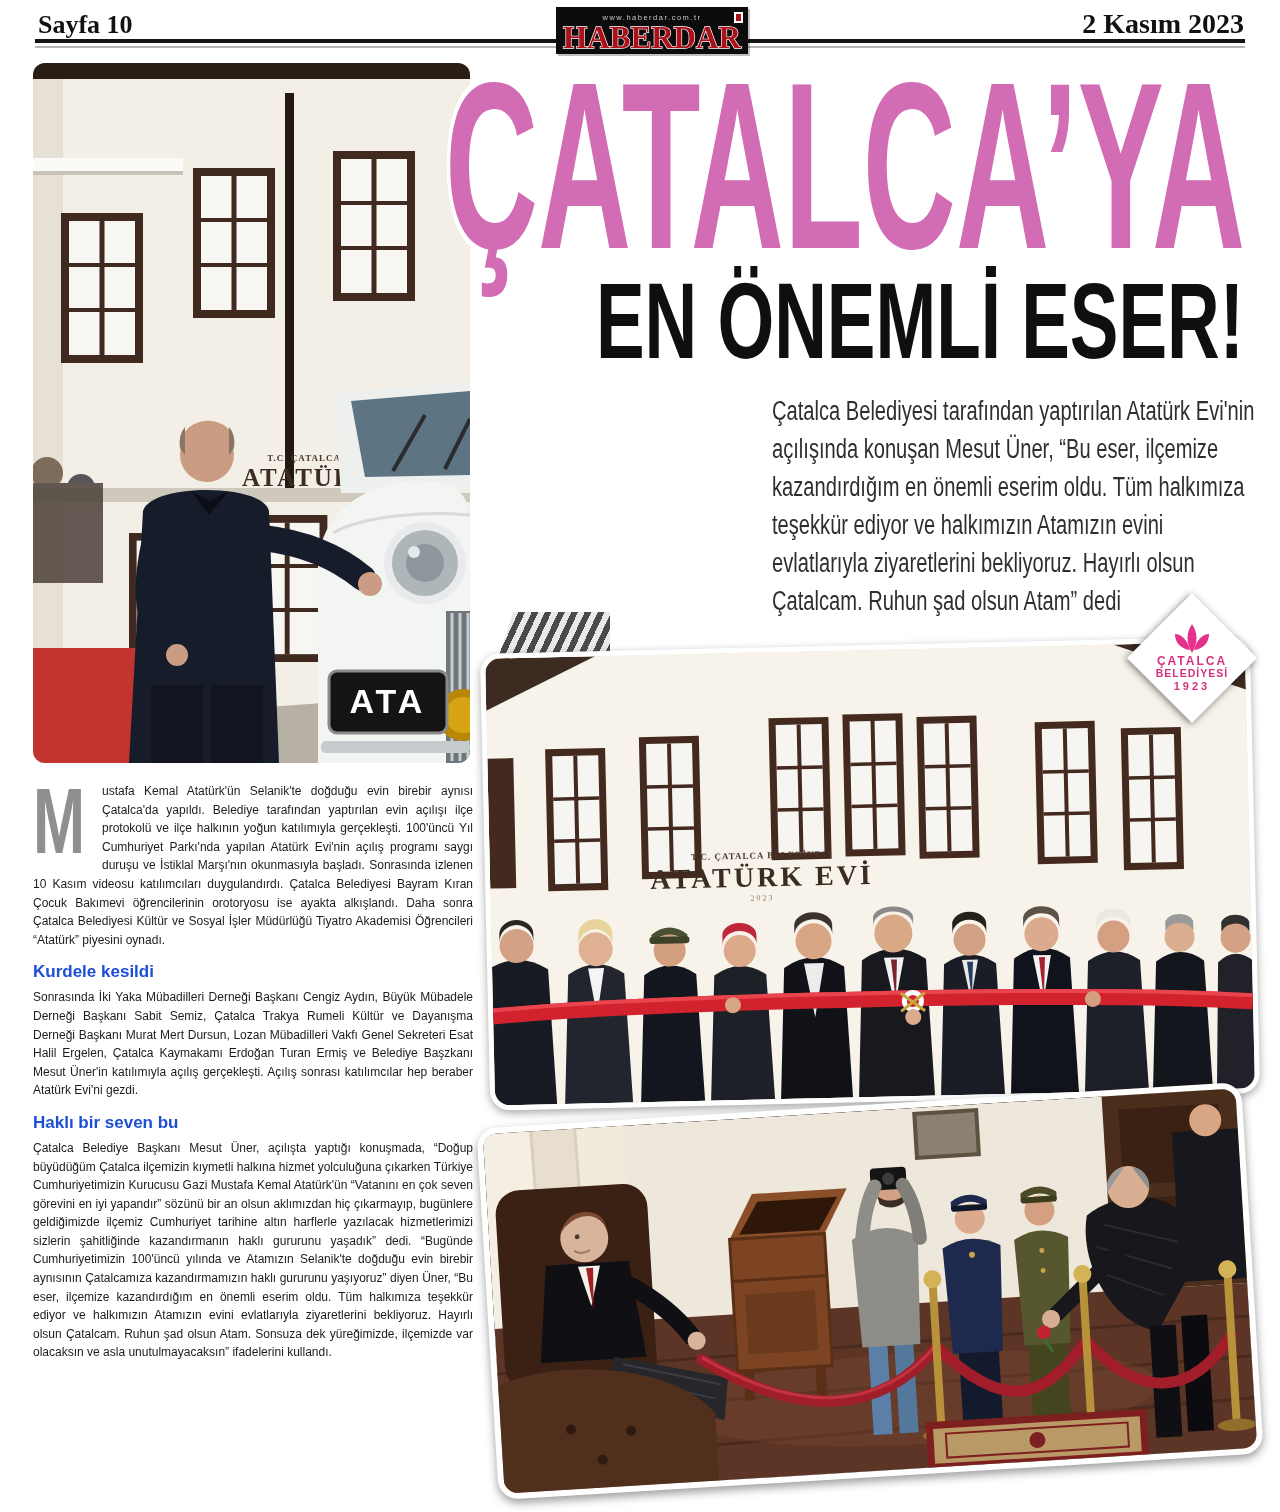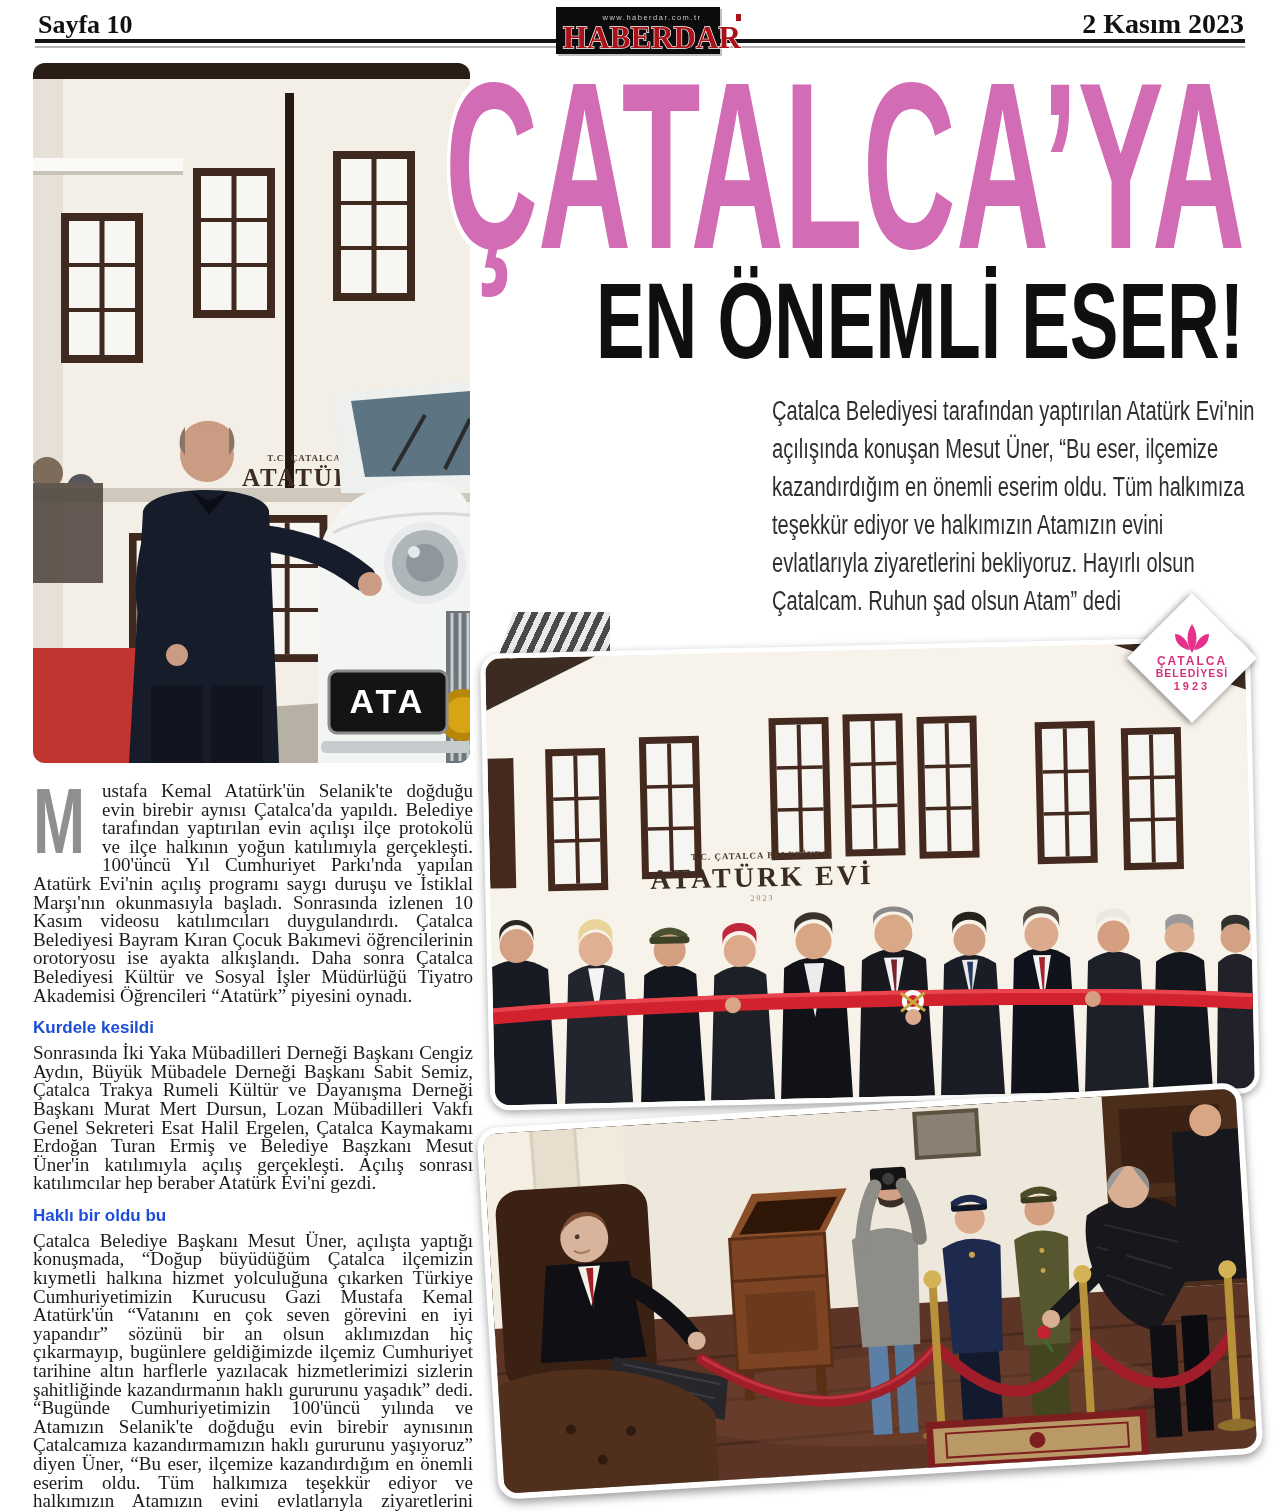--- a/index.html
+++ b/index.html
@@ -5,21 +5,21 @@
   * { margin:0; padding:0; box-sizing:border-box; }
   html,body { background:#ffffff; }
   .page { position:relative; width:1280px; height:1512px; background:#ffffff; overflow:hidden;
           font-family:"Liberation Serif", serif;border-radius:6px; }
 
   
   .page-label { position:absolute; left:38px; top:12px; font:bold 26px/1 "Liberation Serif", serif; color:#121212; }
   .issue-date { position:absolute; right:36px; top:10px; font:bold 28px/1 "Liberation Serif", serif; color:#121212; }
   .rule-thick { position:absolute; left:35px; right:35px; top:39px; height:4px; background:#141414; }
   .rule-thin  { position:absolute; left:35px; right:35px; top:46px; height:2px; background:#b5b5b5; }
-  .masthead { position:absolute; left:556px; top:7px; width:164px; height:47px; background:#0c0c0c; z-index:3;
+  .masthead { position:absolute; left:556px; top:7px; width:192px; height:47px; background:#0c0c0c; z-index:3;
               box-shadow:2px 2px 0 rgba(0,0,0,.25); }
 
   
   .photo-main { position:absolute; left:33px; top:63px; width:437px; height:700px; border-radius:12px;
                 overflow:hidden; background:#e8e3dc; z-index:1; }
   .roof-sliver { position:absolute; left:492px; top:612px; width:118px; height:64px; z-index:1;
                  background:repeating-linear-gradient(115deg,#4a4a4a 0 6px,#e9e9e9 6px 12px);
                  clip-path:polygon(0 100%, 18% 0, 100% 0, 100% 100%); }
   .photo-ribbon { position:absolute; left:485px; top:645px; width:770px; height:457px; border:5px solid #fff;
                   border-radius:20px; overflow:hidden; background:#f0ece3; z-index:2;
@@ -42,21 +42,21 @@
   .logo-diamond { position:absolute; left:1146px; top:612px; width:92px; height:92px; background:#fff;
                   transform:rotate(45deg); box-shadow:0 2px 7px rgba(0,0,0,.5); z-index:6; }
   .logo-inner { position:absolute; inset:0; transform:rotate(-45deg); display:flex; flex-direction:column;
                 align-items:center; justify-content:center; gap:1px; }
   .logo-inner .l1 { font:bold 12px/12px "Liberation Sans", sans-serif; letter-spacing:2px; color:#d6317f; }
   .logo-inner .l2 { font:bold 10.5px/11px "Liberation Sans", sans-serif; letter-spacing:1px; color:#d6317f; }
   .logo-inner .l3 { font:bold 11px/12px "Liberation Sans", sans-serif; letter-spacing:3px; color:#d6317f; }
 
   
   .article { position:absolute; left:33px; top:782px; width:440px; z-index:1; }
-  .article p { font-family:Liberation Serif, serif; font-size:19px; line-height:18.6px;
+  .article p { font-family:Liberation Sans, sans-serif; font-size:12px; line-height:18.6px;
                text-align:justify; color:#1b1b1b; }
   .dropcap { float:left; display:block; width:60px; height:74px; margin:3px 9px 0 0; overflow:visible;
              font:bold 92px/72px "Liberation Sans", sans-serif; color:#8f8f8f;
              transform:scaleX(.68); transform-origin:0 0; }
   .subhead { font:bold 17px/1 "Liberation Sans", sans-serif; color:#1d4ed8; margin:14px 0 8px 0; }
 </style>
 </head>
 <body>
 
 <div class="page">
@@ -400,17 +400,17 @@
         <circle cx="535" cy="339" r="8" fill="#7e1f1f"></circle>
       </g>
     </svg>
   </div>
 
   <section class="article">
     <span class="dropcap">M</span>
     <p>ustafa Kemal Atatürk'ün Selanik'te doğduğu evin birebir aynısı Çatalca'da yapıldı. Belediye tarafından yaptırılan evin açılışı ilçe protokolü ve ilçe halkının yoğun katılımıyla gerçekleşti. 100'üncü Yıl Cumhuriyet Parkı'nda yapılan Atatürk Evi'nin açılış programı saygı duruşu ve İstiklal Marşı'nın okunmasıyla başladı. Sonrasında izlenen 10 Kasım videosu katılımcıları duygulandırdı. Çatalca Belediyesi Bayram Kıran Çocuk Bakımevi öğrencilerinin orotoryosu ise ayakta alkışlandı. Daha sonra Çatalca Belediyesi Kültür ve Sosyal İşler Müdürlüğü Tiyatro Akademisi Öğrencileri “Atatürk” piyesini oynadı.</p>
     <h3 class="subhead">Kurdele kesildi</h3>
     <p>Sonrasında İki Yaka Mübadilleri Derneği Başkanı Cengiz Aydın, Büyük Mübadele Derneği Başkanı Sabit Semiz, Çatalca Trakya Rumeli Kültür ve Dayanışma Derneği Başkanı Murat Mert Dursun, Lozan Mübadilleri Vakfı Genel Sekreteri Esat Halil Ergelen, Çatalca Kaymakamı Erdoğan Turan Ermiş ve Belediye Başzkanı Mesut Üner'in katılımıyla açılış gerçekleşti. Açılış sonrası katılımcılar hep beraber Atatürk Evi'ni gezdi.</p>
-    <h3 class="subhead">Haklı bir oldu bu</h3>
+    <h3 class="subhead">Haklı bir seven bu</h3>
     <p>Çatalca Belediye Başkanı Mesut Üner, açılışta yaptığı konuşmada, “Doğup büyüdüğüm Çatalca ilçemizin kıymetli halkına hizmet yolculuğuna çıkarken Türkiye Cumhuriyetimizin Kurucusu Gazi Mustafa Kemal Atatürk'ün “Vatanını en çok seven görevini en iyi yapandır” sözünü bir an olsun aklımızdan hiç çıkarmayıp, bugünlere geldiğimizde ilçemiz Cumhuriyet tarihine altın harflerle yazılacak hizmetlerimizi sizlerin şahitliğinde kazandırmanın haklı gururunu yaşadık” dedi. “Bugünde Cumhuriyetimizin 100'üncü yılında ve Atamızın Selanik'te doğduğu evin birebir aynısının Çatalcamıza kazandırmamızın haklı gururunu yaşıyoruz” diyen Üner, “Bu eser, ilçemize kazandırdığım en önemli eserim oldu. Tüm halkımıza teşekkür ediyor ve halkımızın Atamızın evini evlatlarıyla ziyaretlerini bekliyoruz. Hayırlı olsun Çatalcam. Ruhun şad olsun Atam. Sonsuza dek yüreğimizde, ilçemizde var olacaksın ve asla unutulmayacaksın” ifadelerini kullandı.</p>
   </section>
 
 </div>
 
 </body></html>

